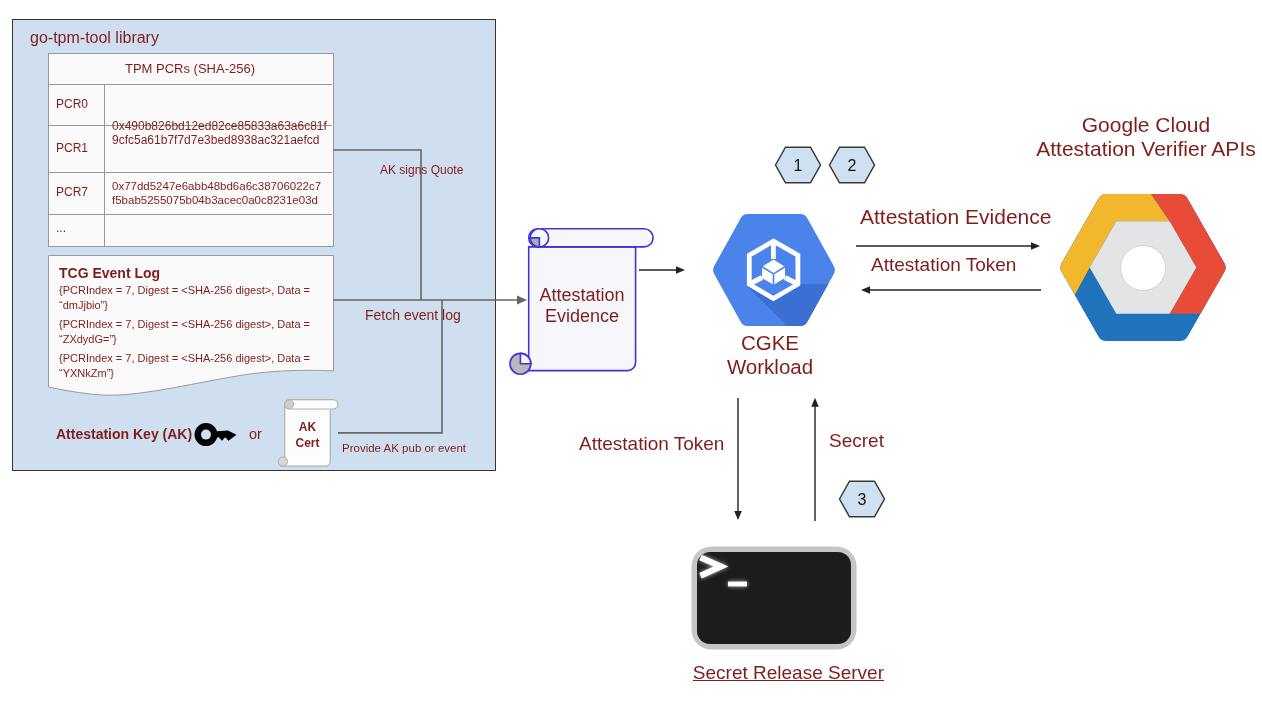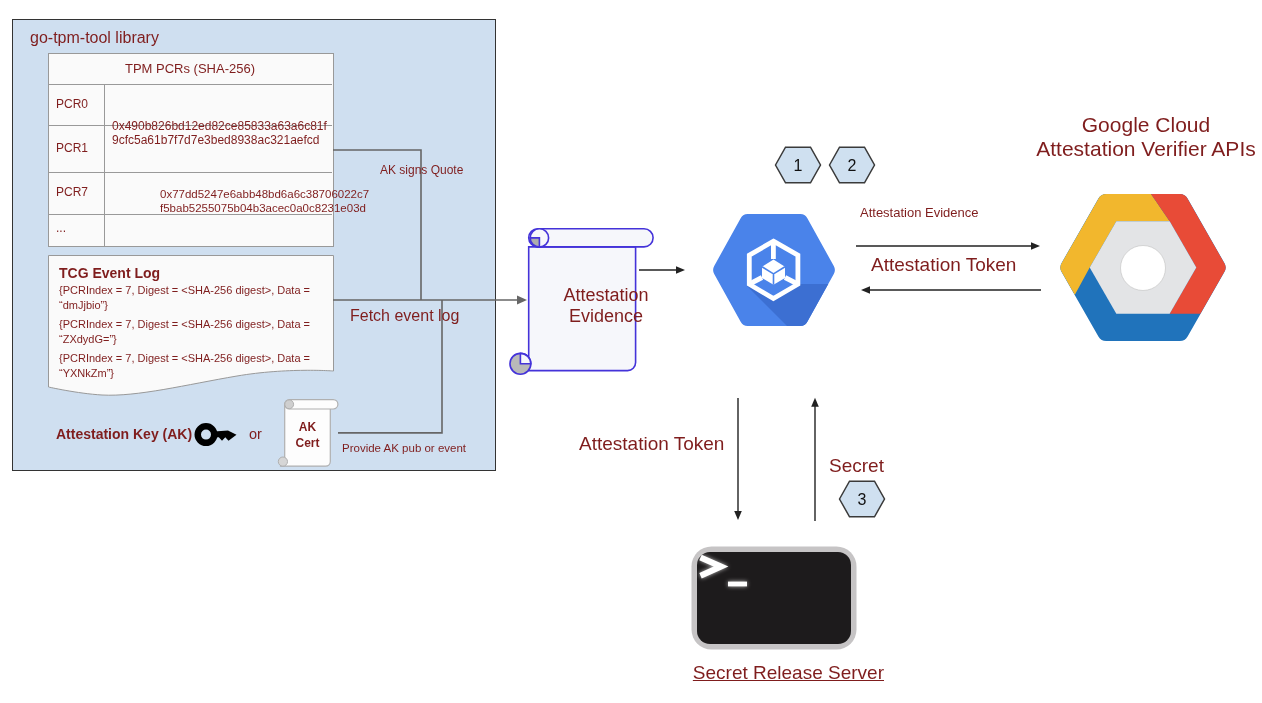--- a/index.html
+++ b/index.html
@@ -20,21 +20,21 @@
   <div class="abs" style="left:48px;top:124.5px;width:284px;height:1px;background:#999;"></div>
   <div class="abs" style="left:48px;top:171.5px;width:284px;height:1px;background:#999;"></div>
   <div class="abs" style="left:48px;top:213.5px;width:284px;height:1px;background:#999;"></div>
   <div class="abs" style="left:104px;top:83.5px;width:1px;height:162px;background:#999;"></div>
   <div class="lbl" style="left:48px;top:61px;width:284px;text-align:center;font-size:13px;font-weight:normal;">TPM PCRs (SHA-256)</div>
   <div class="lbl" style="left:56px;top:97px;font-size:12px;">PCR0</div>
   <div class="lbl" style="left:56px;top:141px;font-size:12px;">PCR1</div>
   <div class="lbl" style="left:56px;top:185px;font-size:12px;">PCR7</div>
   <div class="lbl" style="left:56px;top:221px;font-size:12px;">...</div>
   <div class="lbl" style="left:112px;top:120px;font-size:12px;line-height:13.8px;white-space:normal;width:218px;">0x490b826bd12ed82ce85833a63a6c81f 9cfc5a61b7f7d7e3bed8938ac321aefcd</div>
-  <div class="lbl" style="left:112px;top:188px;font-size:11.5px;line-height:13.8px;white-space:normal;width:218px;margin-left:48px;">0x77dd5247e6abb48bd6a6c38706022c7 f5bab5255075b04b3acec0a0c8231e03d</div>
+  <div class="lbl" style="left:112px;top:180px;font-size:11.5px;line-height:13.8px;white-space:normal;width:218px;">0x77dd5247e6abb48bd6a6c38706022c7 f5bab5255075b04b3acec0a0c8231e03d</div>
 
   <svg class="abs" style="left:47px;top:254px;" width="288" height="150" viewBox="0 0 288 150">
     <path d="M1.5,1.5 L286.5,1.5 L286.5,117 C286.5,117 240,113.5 190,122 C140,130.5 90,143 55,141 C30,139.5 1.5,133 1.5,133 Z" fill="#fafafa" stroke="#999" stroke-width="1"></path>
   </svg>
   <div class="lbl" style="left:59px;top:265px;font-size:14px;font-weight:bold;text-align:center;">TCG Event Log</div>
   <div class="lbl" style="left:59px;top:282.5px;font-size:11px;line-height:15px;white-space:normal;width:268px;">{PCRIndex = 7, Digest = &lt;SHA-256 digest&gt;, Data =<br>“dmJjbio”}</div>
   <div class="lbl" style="left:59px;top:316.5px;font-size:11px;line-height:15px;white-space:normal;width:268px;">{PCRIndex = 7, Digest = &lt;SHA-256 digest&gt;, Data =<br>“ZXdydG=”}</div>
   <div class="lbl" style="left:59px;top:350.5px;font-size:11px;line-height:15px;white-space:normal;width:268px;">{PCRIndex = 7, Digest = &lt;SHA-256 digest&gt;, Data =<br>“YXNkZm”}</div>
 
   <div class="lbl" style="left:56px;top:425.5px;font-size:14px;font-weight:bold;">Attestation Key (AK)</div>
@@ -67,34 +67,34 @@
       <line x1="738" y1="398" x2="738" y2="512"></line>
       <line x1="815" y1="521" x2="815" y2="405"></line>
     </g>
     <polygon points="685,270 676,266.2 676,273.8" fill="#222"></polygon>
     <polygon points="1040,246 1031,242.2 1031,249.8" fill="#222"></polygon>
     <polygon points="861,290 870,286.2 870,293.8" fill="#222"></polygon>
     <polygon points="738,520 734.2,511 741.8,511" fill="#222"></polygon>
     <polygon points="815,397.8 811.2,406.8 818.8,406.8" fill="#222"></polygon>
   </svg>
   <div class="lbl" style="left:341px;top:163px;font-size:12px;margin-left:39px;">AK signs Quote</div>
-  <div class="lbl" style="left:326px;top:306.5px;font-size:16px;padding-left:24px;">Fetch event log</div>
+  <div class="lbl" style="left:341px;top:306.5px;font-size:14px;padding-left:24px;">Fetch event log</div>
   <div class="lbl" style="left:342px;top:441.5px;font-size:11.5px;">Provide AK pub or event</div>
 
   <svg class="abs" style="left:505px;top:222px;" width="160" height="160" viewBox="0 0 160 160">
     <g stroke="#4433d9" stroke-width="1.6">
       <path d="M23.7,24.9 L23.7,134 C23.7,138 20.5,148.6 12,148.6 L122.6,148.6 C127,148.6 130.6,145 130.6,140.6 L130.6,24.9 Z" fill="#f6f7fb"></path>
       <circle cx="15.4" cy="141.8" r="10.45" fill="#b9b9b9"></circle>
       <path d="M15.4,131.35 A10.45,10.45 0 0 1 25.85,141.8 L15.4,141.8 Z" fill="#f6f7fb"></path>
       <rect x="23.7" y="6.7" width="124.4" height="18.2" rx="9.1" fill="#f6f7fb"></rect>
       <circle cx="34.4" cy="15.9" r="9.2" fill="#f6f7fb"></circle>
       <path d="M25.2,15.9 A9.2,9.2 0 0 0 34.4,25.1 L34.4,15.9 Z" fill="#adadad"></path>
     </g>
   </svg>
-  <div class="lbl" style="left:528px;top:285px;width:108px;text-align:center;font-size:18px;line-height:20.5px;padding-left:24px;">Attestation<br>Evidence</div>
+  <div class="lbl" style="left:528px;top:285px;width:108px;text-align:center;font-size:18px;line-height:20.5px;">Attestation<br>Evidence</div>
 
   <svg class="abs" style="left:712px;top:214px;" width="124" height="112" viewBox="0 0 124 112">
     <defs>
       <clipPath id="gkehex">
         <path d="M2.2,52 L28.8,4 Q31,0 35.6,0 L88.4,0 Q93,0 95.2,4 L121.8,52 Q124,56 121.8,60 L95.2,108 Q93,112 88.4,112 L35.6,112 Q31,112 28.8,108 L2.2,60 Q0,56 2.2,52 Z"></path>
       </clipPath>
     </defs>
     <g clip-path="url(#gkehex)">
       <rect x="0" y="0" width="124" height="112" fill="#4a83ea"></rect>
       <polygon points="124,70 86,70 61.5,84.5 48,77.5 37.3,70.3 35,72 75,112 124,112" fill="#3c6fd2"></polygon>
@@ -103,36 +103,37 @@
       <path d="M61.4,27.2 L85.9,41.2 L85.9,70.2 L61.4,84.5 L37.3,70.2 L37.3,41.2 Z"></path>
       <path d="M61.4,28.5 L61.4,45"></path>
       <path d="M38.5,69.5 L50,63.5"></path>
       <path d="M84.7,69.5 L73,63.5"></path>
     </g>
     <path d="M61.5,45.6 L73,52.8 L73,64 L61.5,70.7 L50,64 L50,52.8 Z" fill="#fff"></path>
     <g fill="none" stroke="#4a83ea" stroke-width="1.6">
       <path d="M50,52.8 L61.5,59.9 L73,52.8 M61.5,59.9 L61.5,70.7"></path>
     </g>
   </svg>
+  <div class="lbl" style="left:708px;top:331px;width:124px;text-align:center;font-size:20.5px;line-height:23.5px;">CGKE<br>Workload</div>
 
   <svg class="abs" style="left:774px;top:146px;" width="108" height="39" viewBox="0 0 108 39">
     <polygon points="1.5,19 11.5,1.2 36.5,1.2 46.5,19 36.5,36.8 11.5,36.8" fill="#cfe0f0" stroke="#3a3a3a" stroke-width="1.5"></polygon>
     <polygon points="55.5,19 65.5,1.2 90.5,1.2 100.5,19 90.5,36.8 65.5,36.8" fill="#cfe0f0" stroke="#3a3a3a" stroke-width="1.5"></polygon>
     <text x="24" y="25" font-size="16" fill="#111" text-anchor="middle" font-family="Liberation Sans">1</text>
     <text x="78" y="25" font-size="16" fill="#111" text-anchor="middle" font-family="Liberation Sans">2</text>
   </svg>
   <svg class="abs" style="left:838px;top:480px;" width="48" height="39" viewBox="0 0 48 39">
     <polygon points="1.5,19 11.5,1.2 36.5,1.2 46.5,19 36.5,36.8 11.5,36.8" fill="#cfe0f0" stroke="#3a3a3a" stroke-width="1.5"></polygon>
     <text x="24" y="25" font-size="16" fill="#111" text-anchor="middle" font-family="Liberation Sans">3</text>
   </svg>
 
-  <div class="lbl" style="left:860px;top:205px;font-size:13px;">Attestation Evidence</div>
+  <div class="lbl" style="left:860px;top:205px;font-size:21px;">Attestation Evidence</div>
   <div class="lbl" style="left:871px;top:253.5px;font-size:19px;">Attestation Token</div>
   <div class="lbl" style="left:579px;top:433px;font-size:19px;">Attestation Token</div>
-  <div class="lbl" style="left:829px;top:455px;font-size:19px;">Secret</div>
+  <div class="lbl" style="left:829px;top:430px;font-size:19px;">Secret</div>
 
   <div class="lbl" style="left:1016px;top:113px;width:260px;text-align:center;font-size:21px;line-height:24px;">Google Cloud<br>Attestation Verifier APIs</div>
   <svg class="abs" style="left:1059px;top:194px;" width="168" height="147" viewBox="0 0 168 147">
     <defs>
       <clipPath id="gcphex">
         <path d="M2.58,69 L39.4,4.5 Q42,0 47.2,0 L120.8,0 Q126,0 128.6,4.5 L165.4,69 Q168,73.5 165.4,78 L128.6,142.5 Q126,147 120.8,147 L47.2,147 Q42,147 39.4,142.5 L2.58,78 Q0,73.5 2.58,69 Z"></path>
       </clipPath>
     </defs>
     <g clip-path="url(#gcphex)">
       <rect x="0" y="0" width="168" height="147" fill="#2073bb"></rect>

